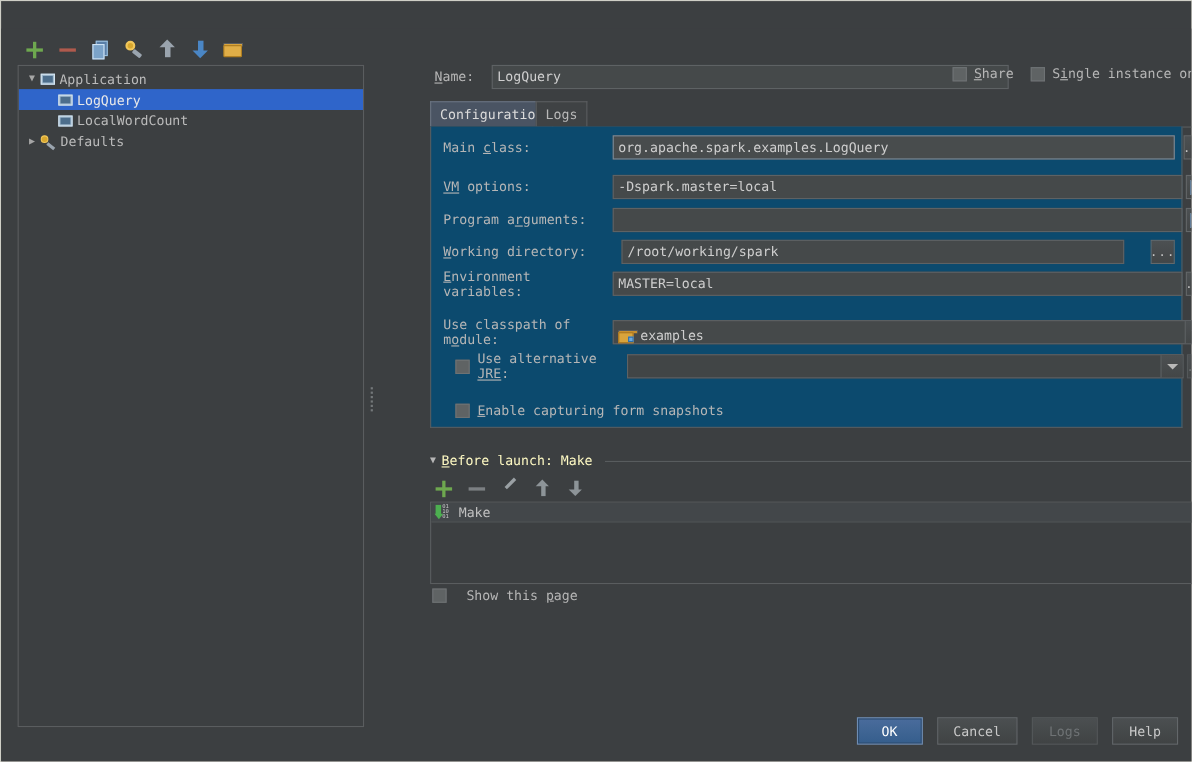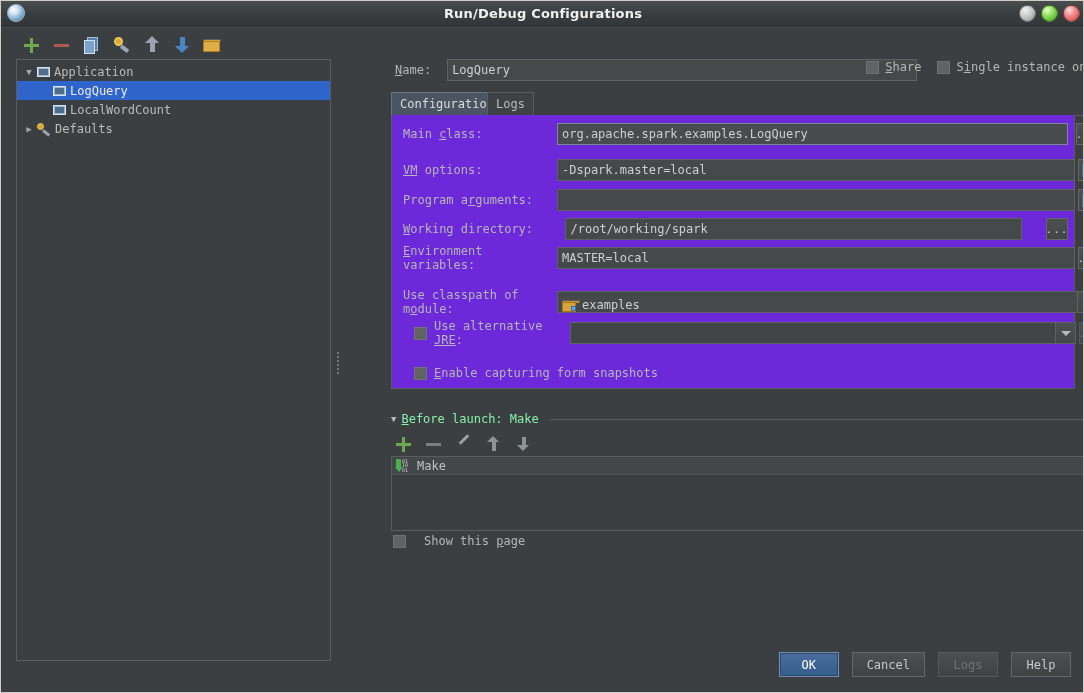--- a/index.html
+++ b/index.html
@@ -129,21 +129,21 @@
     padding: 0 8px; font-size:12px; color:#b9b9b9;
     border:1px solid #5a5d5f; border-bottom: none;
     background: #3f4244;
   }
   .tab.active { background: #4a5463; color:#dcdcdc; border-color:#6a7380; }
   .tabline { position:absolute; left:0; top:23px; width:722px; height:1px; background:#5a5d5f; }
 
   
   .cfgpanel {
     position:absolute; left:6px; top:89px; width:684px; height:274px;
-    border:1px solid #5a5d5f; border-top:none; background:#6d28d9;
+    border:1px solid #5a5d5f; border-top:none; background:#0c4a6e;
   }
 
   .frow { position:absolute; left:0; height:24px; display:flex; align-items:center; }
 
   .sqbtn {
     background: linear-gradient(to bottom,#4c5052,#434647);
     border: 1px solid #64686a;
     color:#c6c6c6;
     height:22px; min-width:22px;
     display:flex; align-items:center; justify-content:center;
@@ -178,21 +178,21 @@
   .ddarrow .car { width:0;height:0;border-left:5px solid transparent;border-right:5px solid transparent;border-top:5px solid #b9b9b9; }
 
   .folder-ic { width:15px; height:12px; position:relative; margin-right:5px; flex:none; }
   .folder-ic .tab { position:absolute; left:0; top:0px; width:7px; height:3px; background:#c98f2e; border-radius:1px 1px 0 0; }
   .folder-ic .bd { position:absolute; left:0; top:2px; width:14px; height:10px; background:#d9a43c; border:1px solid #a8761f; }
   .folder-ic .dot { position:absolute; left:9px; top:6px; width:5px; height:5px; background:#6aa9e0; border:1px solid #2f6ea8; }
 
   
   .bl-head { position:absolute; left:6px; top:385px; width:722px; height:16px; display:flex; align-items:center; gap:5px; }
   .bl-head .tw { color:#b6b6b6; font-size:9px; }
-  .bl-head .txt { color:#86efac; font-size:12px; white-space:nowrap; }
+  .bl-head .txt { color:#fef9c3; font-size:12px; white-space:nowrap; }
   .bl-head .rule { flex:1; height:1px; background:#585c5e; margin-left:6px; }
 
   .bl-toolbar { position:absolute; left:10px; top:406px; width:200px; height:24px; display:flex; align-items:center; gap:12px; }
   .bt { width:18px; height:18px; position:relative; }
   .bt-plus::before,.bt-plus::after { content:""; position:absolute; background:#6ea84f; }
   .bt-plus::before { left:1px; top:7.5px; width:15px; height:3px; }
   .bt-plus::after { left:7px; top:1.5px; width:3px; height:15px; }
   .bt-minus::before { content:""; position:absolute; left:1px; top:7.5px; width:15px; height:3px; background:#7c8083; }
   .bt-pencil .b { position:absolute; left:3px; top:3px; width:12px; height:3px; background:#9aa0a4; transform:rotate(-45deg); transform-origin:50% 50%; }
   .bt-up .sh { position:absolute; left:6.5px; top:6px; width:4px; height:10px; background:#8d9498; }
@@ -234,29 +234,20 @@
     color:#ffffff;
     box-shadow: 0 0 0 1px #2b4a6e inset;
   }
   .dbtn.disabled { color:#6f7375; border-color:#55595b; }
 </style>
 </head>
 <body>
 
 <div id="app">
 
-  <div class="titlebar">
-    <div class="app-icon"></div>
-    <div class="title-text">Run/Debug Configurations</div>
-    <div class="winbtns">
-      <div class="wb min"></div>
-      <div class="wb max"></div>
-      <div class="wb close"></div>
-    </div>
-  </div>
 
   <div class="body">
 
     <div class="leftpanel">
 
       <div class="lefttoolbar">
         <div class="tbtn ic-plus"></div>
         <div class="tbtn ic-minus"></div>
         <div class="tbtn ic-copy">
             <span class="p1"></span>

